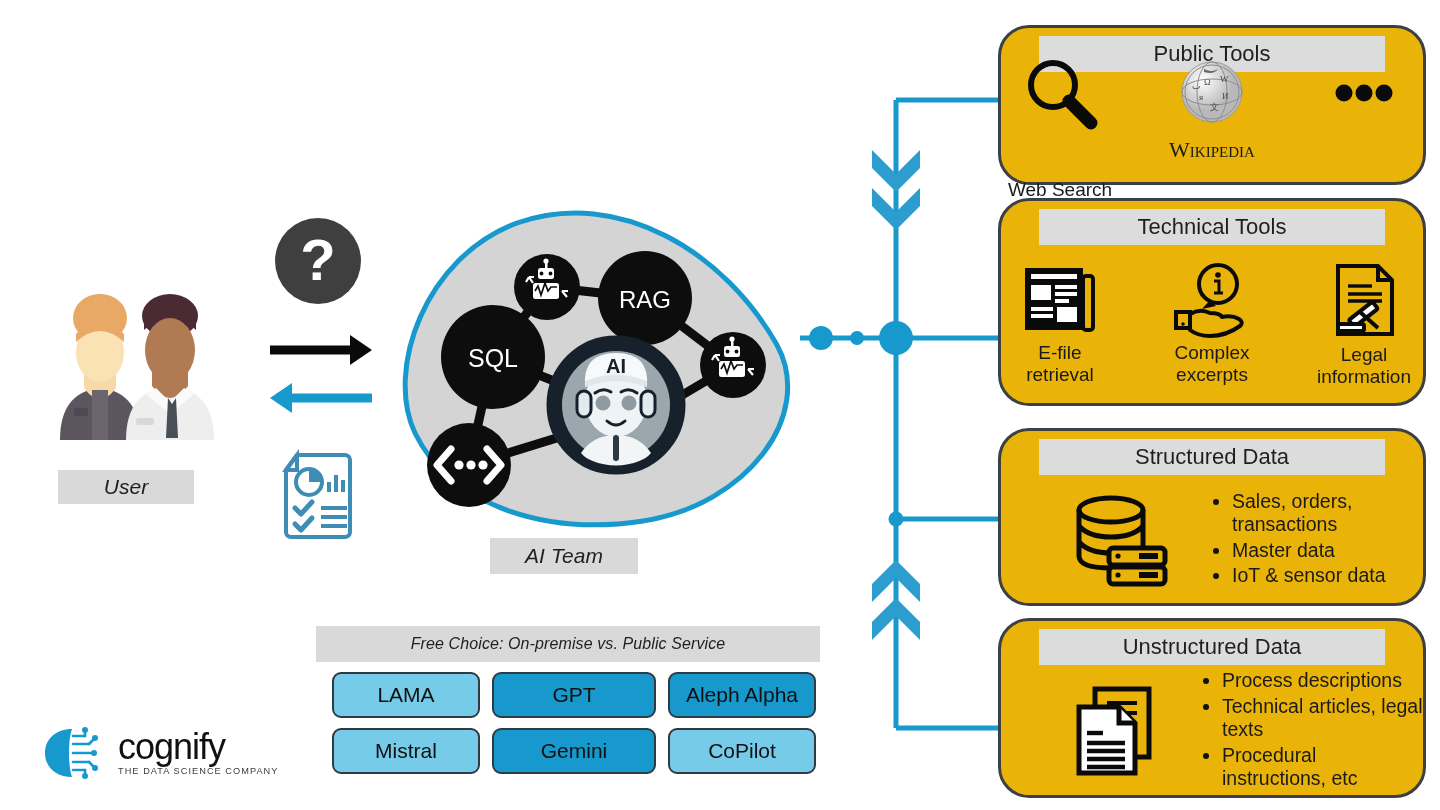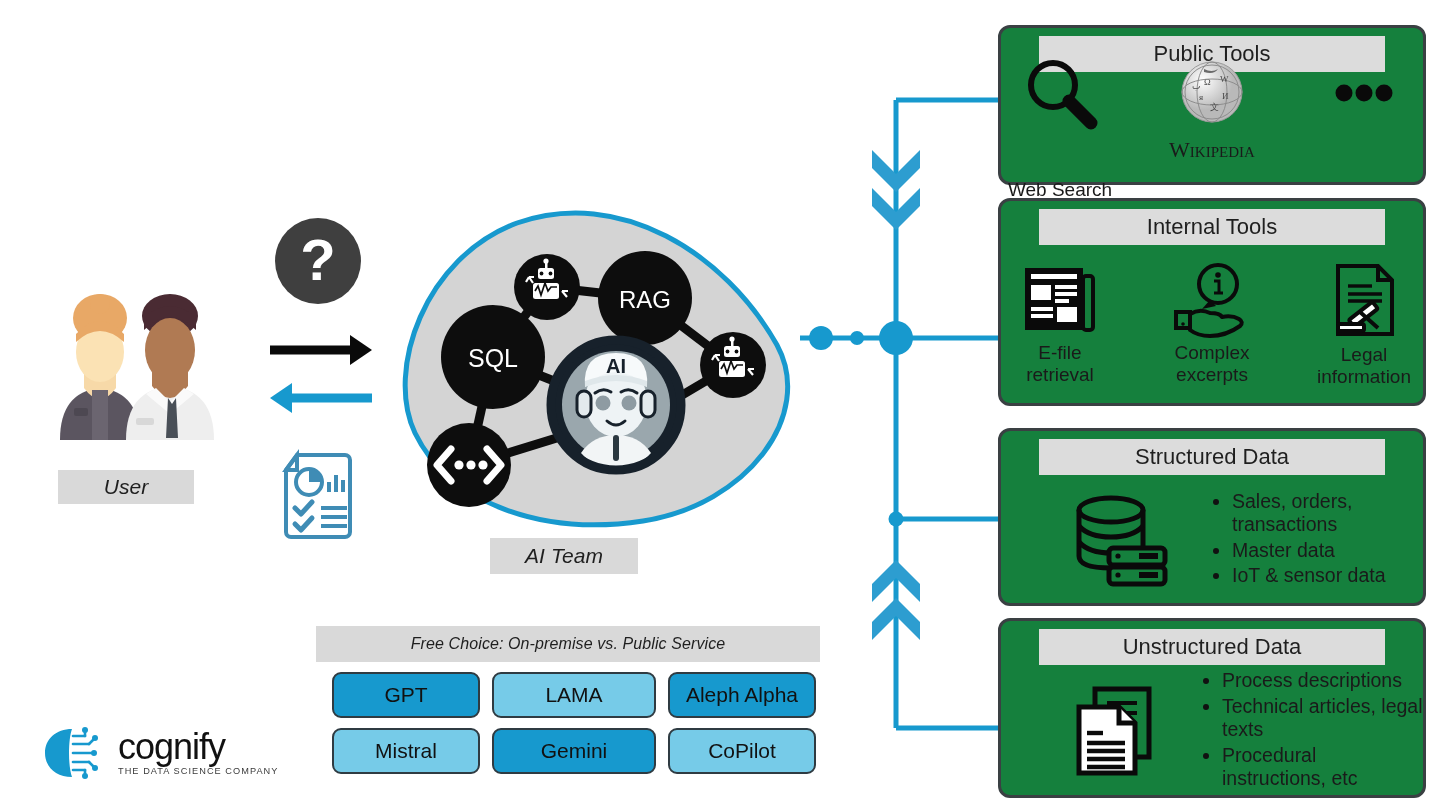--- a/index.html
+++ b/index.html
@@ -21,22 +21,22 @@
     display:flex;align-items:center;justify-content:center;
     font-size:21px;
     letter-spacing:.1px;
     font-style:italic;
   }
 
   
   .panel{
     position:absolute;
     border:3px solid #3a4043;
-    border-radius:12px;
-    background:#15803d;
+    border-radius:31px;
+    background:#eab308;
     box-sizing:border-box;
   }
   .panel-head{
     position:absolute;
     left:9%;right:9%;
     top:8px;
     height:36px;
     background:#dcdcdc;
     display:flex;align-items:center;justify-content:center;
     font-size:22px;
@@ -262,22 +262,22 @@
       <path d="M226 187 q8 -5 16 1" stroke="#17212b" stroke-width="3" fill="none" stroke-linecap="round"></path>
       <path d="M212 216 q9 8 18 0" stroke="#17212b" stroke-width="3" fill="none" stroke-linecap="round"></path>
       <rect x="218" y="230" width="6" height="26" rx="3" fill="#2b3840"></rect>
       <circle cx="221" cy="200" r="65" fill="none" stroke="#17212b" stroke-width="9"></circle>
     </g>
   </svg>
   <div class="grey-band aiteam-cap">AI Team</div>
 
   <div class="grey-band choice-head">Free Choice: On-premise vs. Public Service</div>
   <div class="chips" id="chips">
+      <div class="chip light">LAMA</div>
       <div class="chip dark">GPT</div>
-      <div class="chip light">LAMA</div>
       <div class="chip dark">Aleph Alpha</div>
       <div class="chip light">Mistral</div>
       <div class="chip dark">Gemini</div>
       <div class="chip light">CoPilot</div>
     </div>
 
   <div class="logo">
     <svg width="58" height="54" viewBox="0 0 58 54">
       <path d="M30 3 C14 3 3 13 3 27 C3 41 14 51 30 51 C26 40 26 14 30 3 Z" fill="#1799ce"></path>
       <g stroke="#1799ce" stroke-width="2.6" fill="none" stroke-linecap="round">
@@ -353,21 +353,21 @@
                   <circle cx="18" cy="38" r="8.5" fill="#0a0a0a"></circle>
                   <circle cx="38" cy="38" r="8.5" fill="#0a0a0a"></circle>
                   <circle cx="58" cy="38" r="8.5" fill="#0a0a0a"></circle>
                 </svg>
               </div>
             </div>
           </div>
         </div>
       </div>
       <div class="panel" style="left: 998px; width: 428px; top: 198px; height: 208px;">
-        <div class="panel-head">Internal Tools</div>
+        <div class="panel-head">Technical Tools</div>
         <div class="panel-body">
           <div class="tool-row">
             <div class="tool">
               <div>
                 <svg width="78" height="74" viewBox="0 0 78 74">
                   <rect x="4" y="6" width="58" height="62" fill="#0a0a0a"></rect>
                   <rect x="62" y="14" width="10" height="54" rx="3" fill="none" stroke="#0a0a0a" stroke-width="4"></rect>
                   <g fill="#ffffff">
                     <rect x="10" y="12" width="46" height="5"></rect>
                     <rect x="10" y="23" width="20" height="15"></rect>

